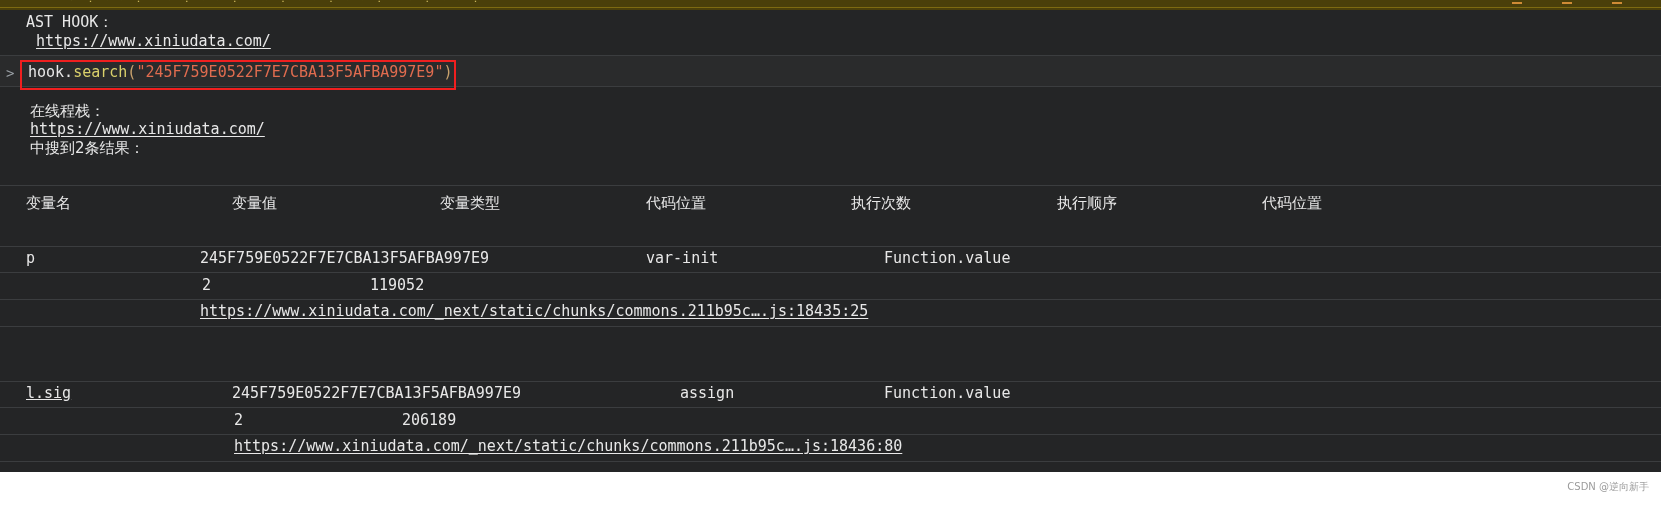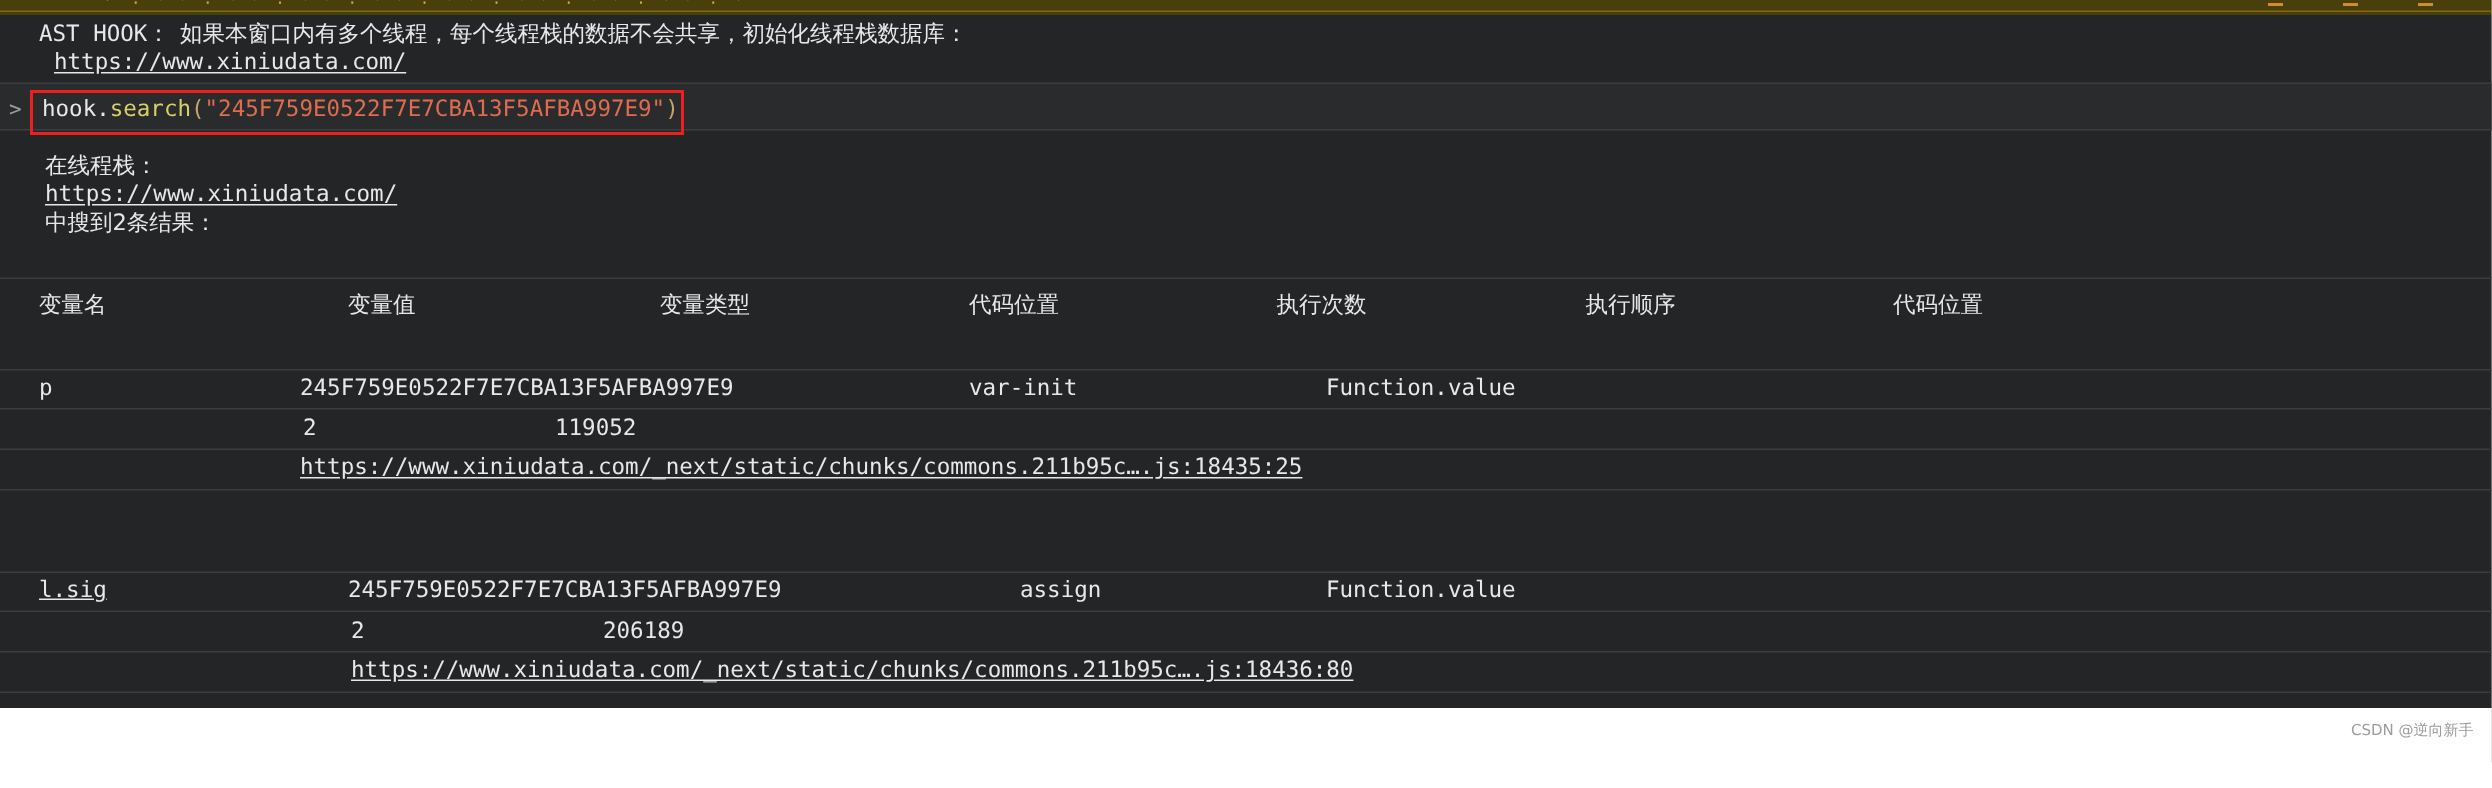--- a/index.html
+++ b/index.html
@@ -178,30 +178,29 @@
     <div class="tb-ghost" style="left:70px;">  ▸ ⋮ ▾ ▾ ⋮ ▾ ▾ ⋮ ▾ ▾ ⋮ ▾ ▾ ⋮ ▾ ▾ ⋮ ▾ ▾ ⋮ ▾ ▾ ⋮ ▾ ▾ ⋮ ▾</div>
     <div class="tb-line"></div>
     <div class="tb-dash" style="left:1512px;"></div>
     <div class="tb-dash" style="left:1562px;"></div>
     <div class="tb-dash" style="left:1612px;"></div>
   </div>
 
   <div class="console">
 
     <div class="msg" style="left:26px; top:3px;">AST HOOK：</div>
-    <div class="msg cn" style="left:120px; top:3px;">如果本窗口内有多个线程，每个线程栈的数据不会共享，初始化线程栈数据库：</div>
     <a class="msg link" style="left:36px; top:22px;" href="#">https://www.xiniudata.com/</a>
 
     <div class="cmd-row">
       <span class="cmd-caret">&gt;</span>
       <span class="cmd-text"><span class="tok-plain">hook.</span><span class="tok-method">search</span><span class="tok-paren">(</span><span class="tok-string">"245F759E0522F7E7CBA13F5AFBA997E9"</span><span class="tok-paren">)</span></span>
     </div>
     <div class="redbox"></div>
 
-    <div class="msg cn" style="left:30px; top:92px;font-family:Liberation Serif, serif;">在线程栈：</div>
+    <div class="msg cn" style="left:30px; top:92px;">在线程栈：</div>
     <a class="msg link" style="left:30px; top:110px;" href="#">https://www.xiniudata.com/</a>
     <div class="msg cn" style="left:30px; top:129px;">中搜到2条结果：</div>
 
     <div class="thead">
       <div class="th" style="left:26px;">变量名</div>
       <div class="th" style="left:232px;">变量值</div>
       <div class="th" style="left:440px;">变量类型</div>
       <div class="th" style="left:646px;">代码位置</div>
       <div class="th" style="left:851px;">执行次数</div>
       <div class="th" style="left:1057px;">执行顺序</div>

